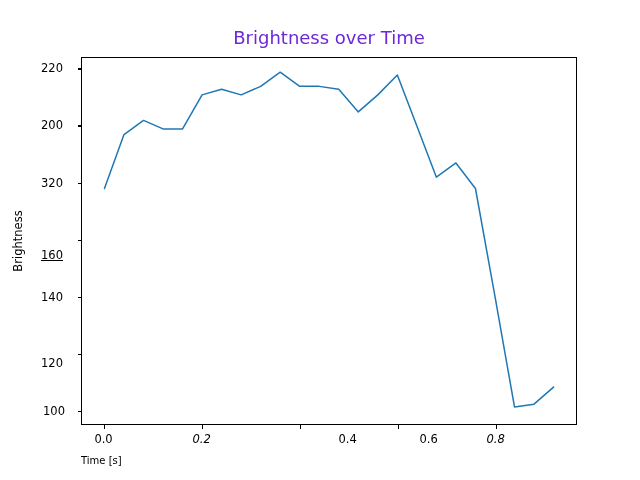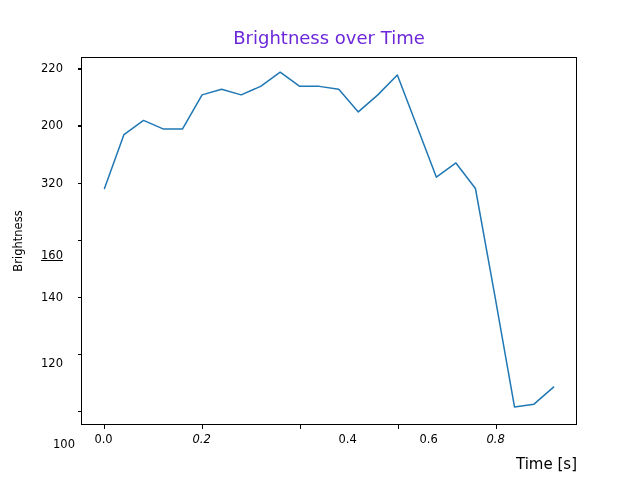--- a/index.html
+++ b/index.html
@@ -78,42 +78,42 @@
     color: #000000;
     transform: translate(-50%, -50%) rotate(-90deg);
     transform-origin: center center;
     white-space: nowrap;
   }
   #xlabel {
     position: absolute;
     left: 81px;
     top: 455px;
     width: 496px;
-    text-align: right;
-    font-size: 15px;
+    text-align: left;
+    font-size: 10px;
     color: #000000;
   }
 </style>
 </head>
 <body>
 
 <div id="figure">
 
   <div id="chart-title">Brightness over Time</div>
 
   <div id="ylabel">Brightness</div>
   <div id="xlabel">Time [s]</div>
 
   <div id="plot-area">
     <svg id="data-svg" viewBox="0 0 496 368" preserveAspectRatio="none">
       <polyline id="series-path" fill="none" stroke="#1f77b4" stroke-width="1.5" stroke-linejoin="round" stroke-linecap="round" vector-effect="non-scaling-stroke" points="22.55,131.22 42.15,77.02 61.75,62.76 81.36,71.32 100.96,71.32 120.57,37.09 140.17,31.38 159.78,37.09 179.38,28.53 198.99,14.26 218.59,28.53 238.20,28.53 257.80,31.38 277.41,54.20 297.01,37.09 316.62,17.12 336.22,68.47 355.83,119.81 375.43,105.55 395.04,131.22 414.64,239.63 434.25,350.88 453.85,348.03 473.45,330.91"></polyline>
     </svg>
   </div>
 
-<div class="tick-label ytick-label" style="left: 42px; width: 44px; top: 410.736px; margin-top: 33px;">100</div>
+<div class="tick-label ytick-label" style="left: 32px; width: 44px; top: 410.736px;">100</div>
     <div class="tick-mark ytick-mark" style="left: 77.5px; top: 410.736px;"></div>
     <div class="tick-label ytick-label" style="left: 30px; width: 44px; top: 363px;">120</div>
     <div class="tick-mark ytick-mark" style="left: 77.5px; top: 353.682px;"></div>
     <div class="tick-label ytick-label" style="left: 30px; width: 44px; top: 296.628px;">140</div>
     <div class="tick-mark ytick-mark" style="left: 77.5px; top: 296.628px;"></div>
     <div class="tick-label ytick-label" style="left: 30px; width: 44px; top: 255px; text-decoration: underline;">160</div>
     <div class="tick-mark ytick-mark" style="left: 77.5px; top: 239.574px;"></div>
     <div class="tick-label ytick-label" style="left: 30px; width: 44px; top: 182.519px;">320</div>
     <div class="tick-mark ytick-mark" style="left: 77.5px; top: 182.519px;"></div>
     <div class="tick-label ytick-label" style="left: 30px; width: 44px; top: 125.465px;">200</div>

